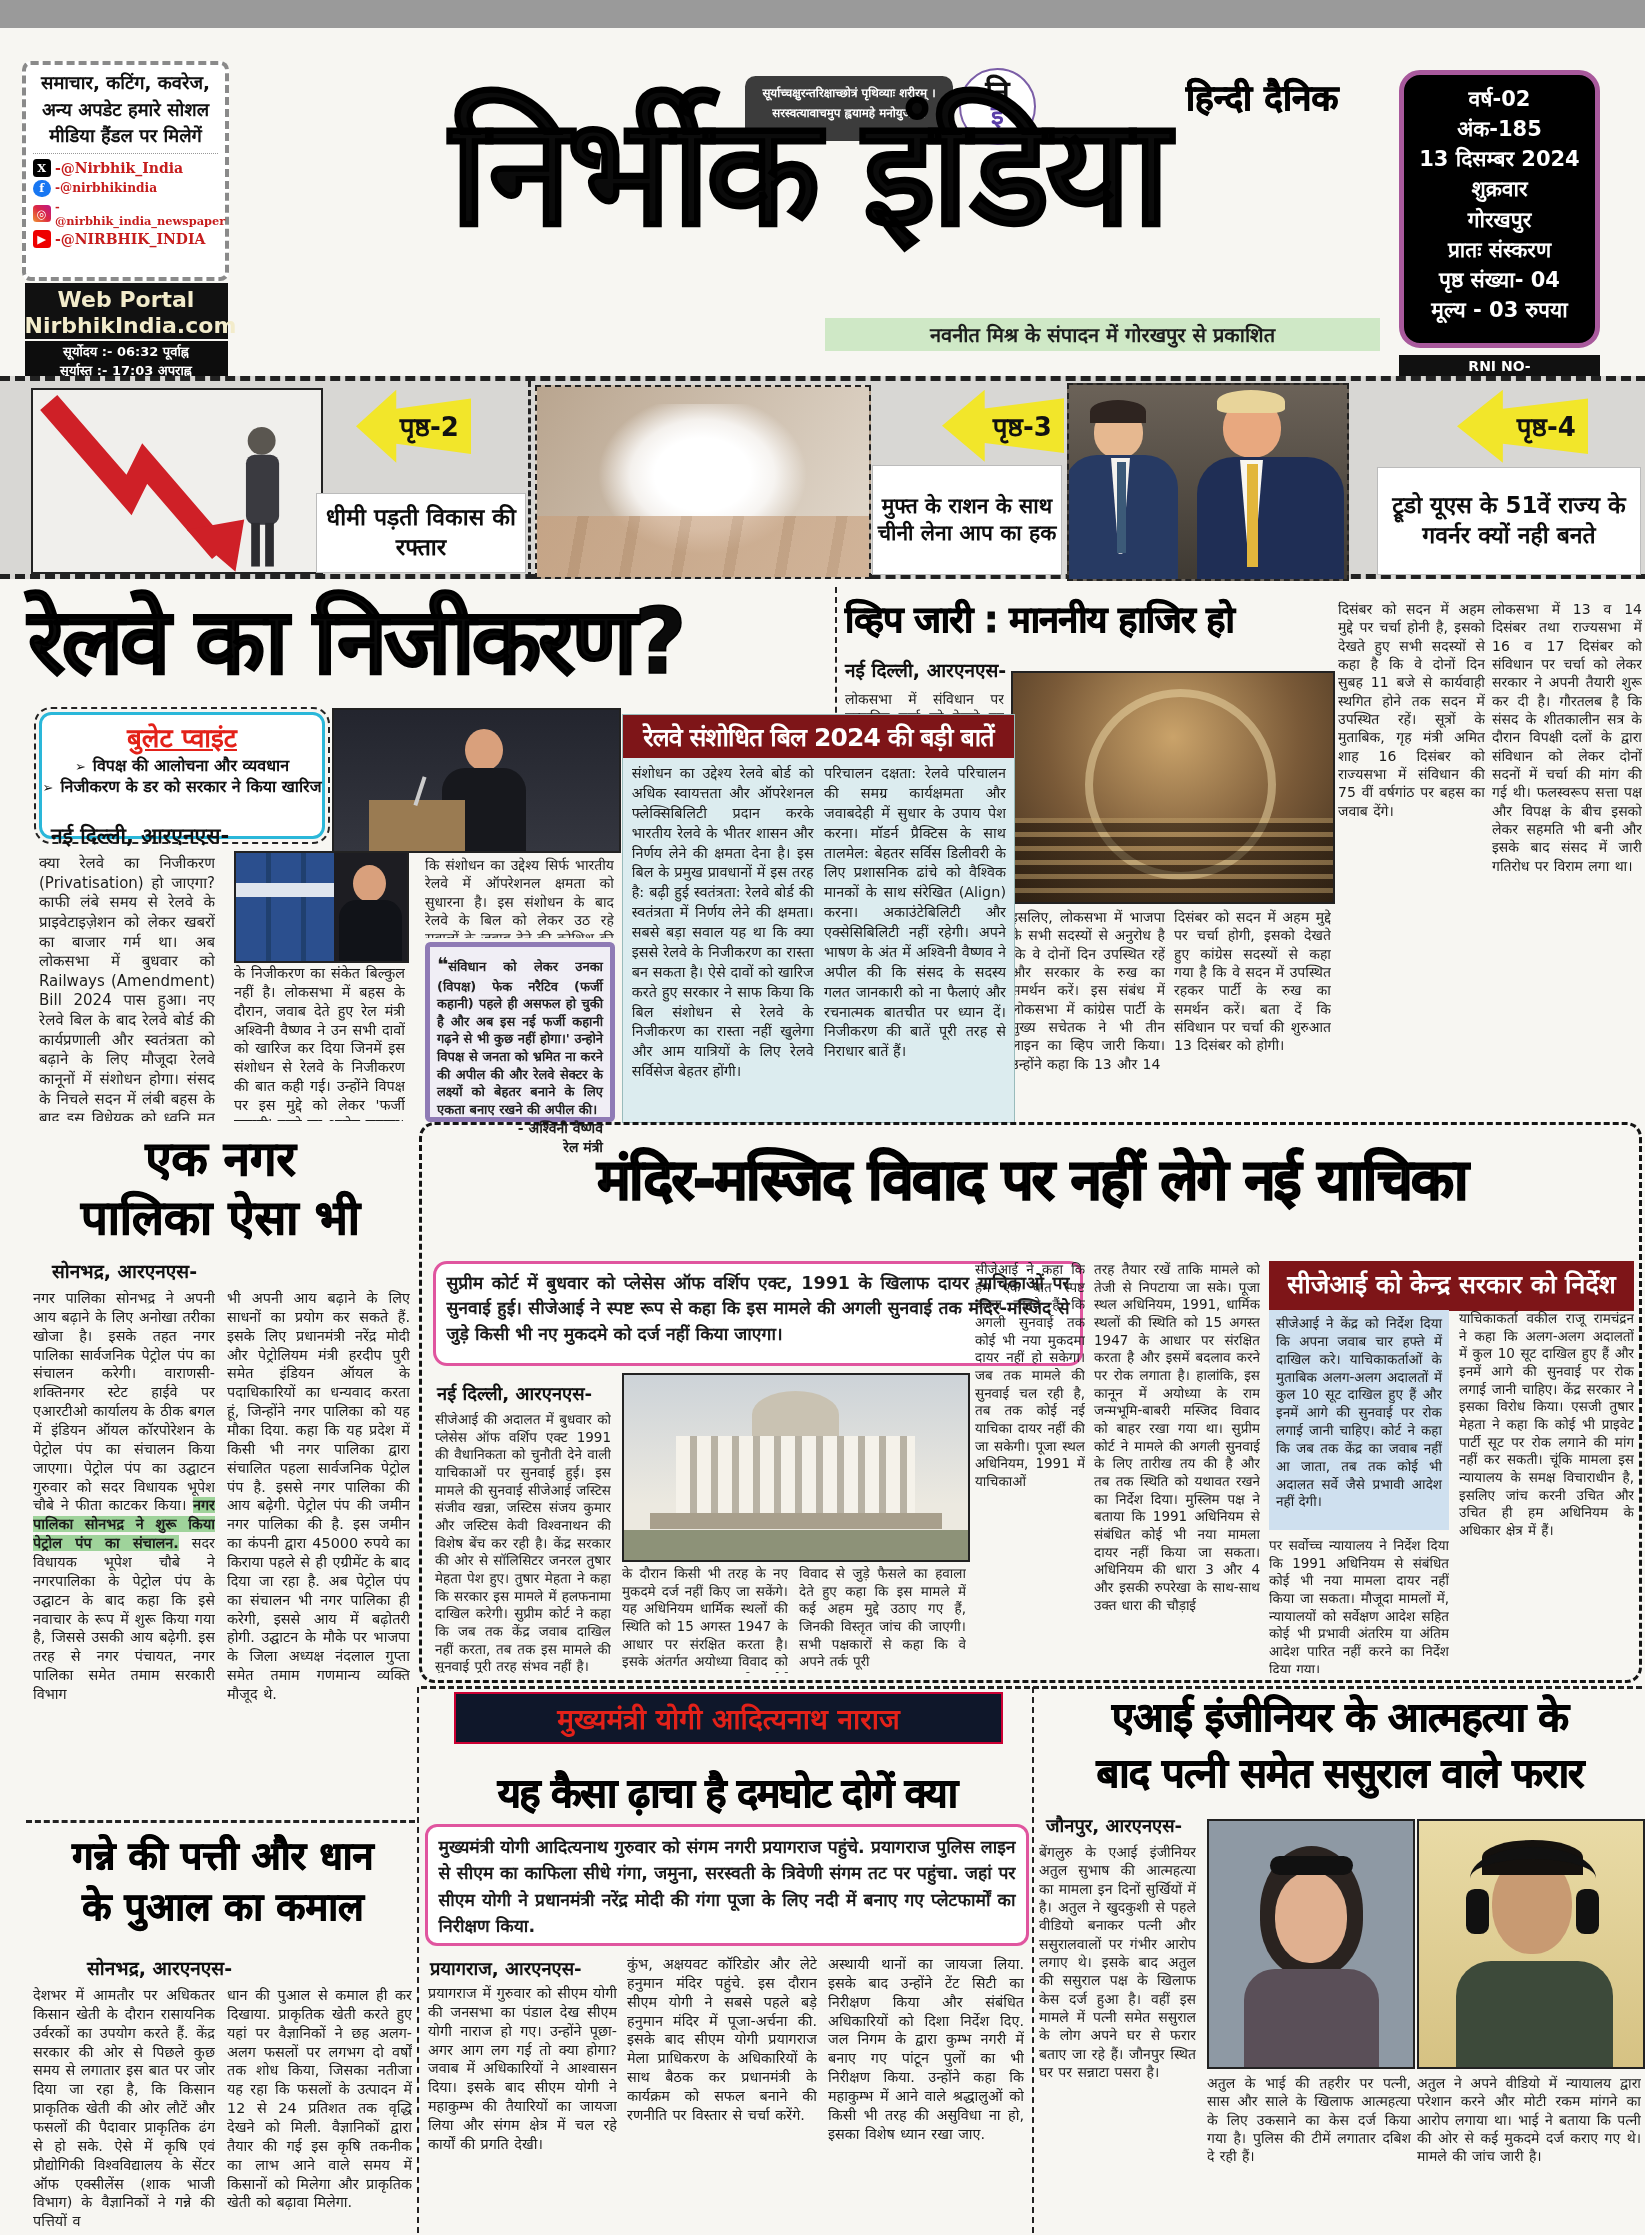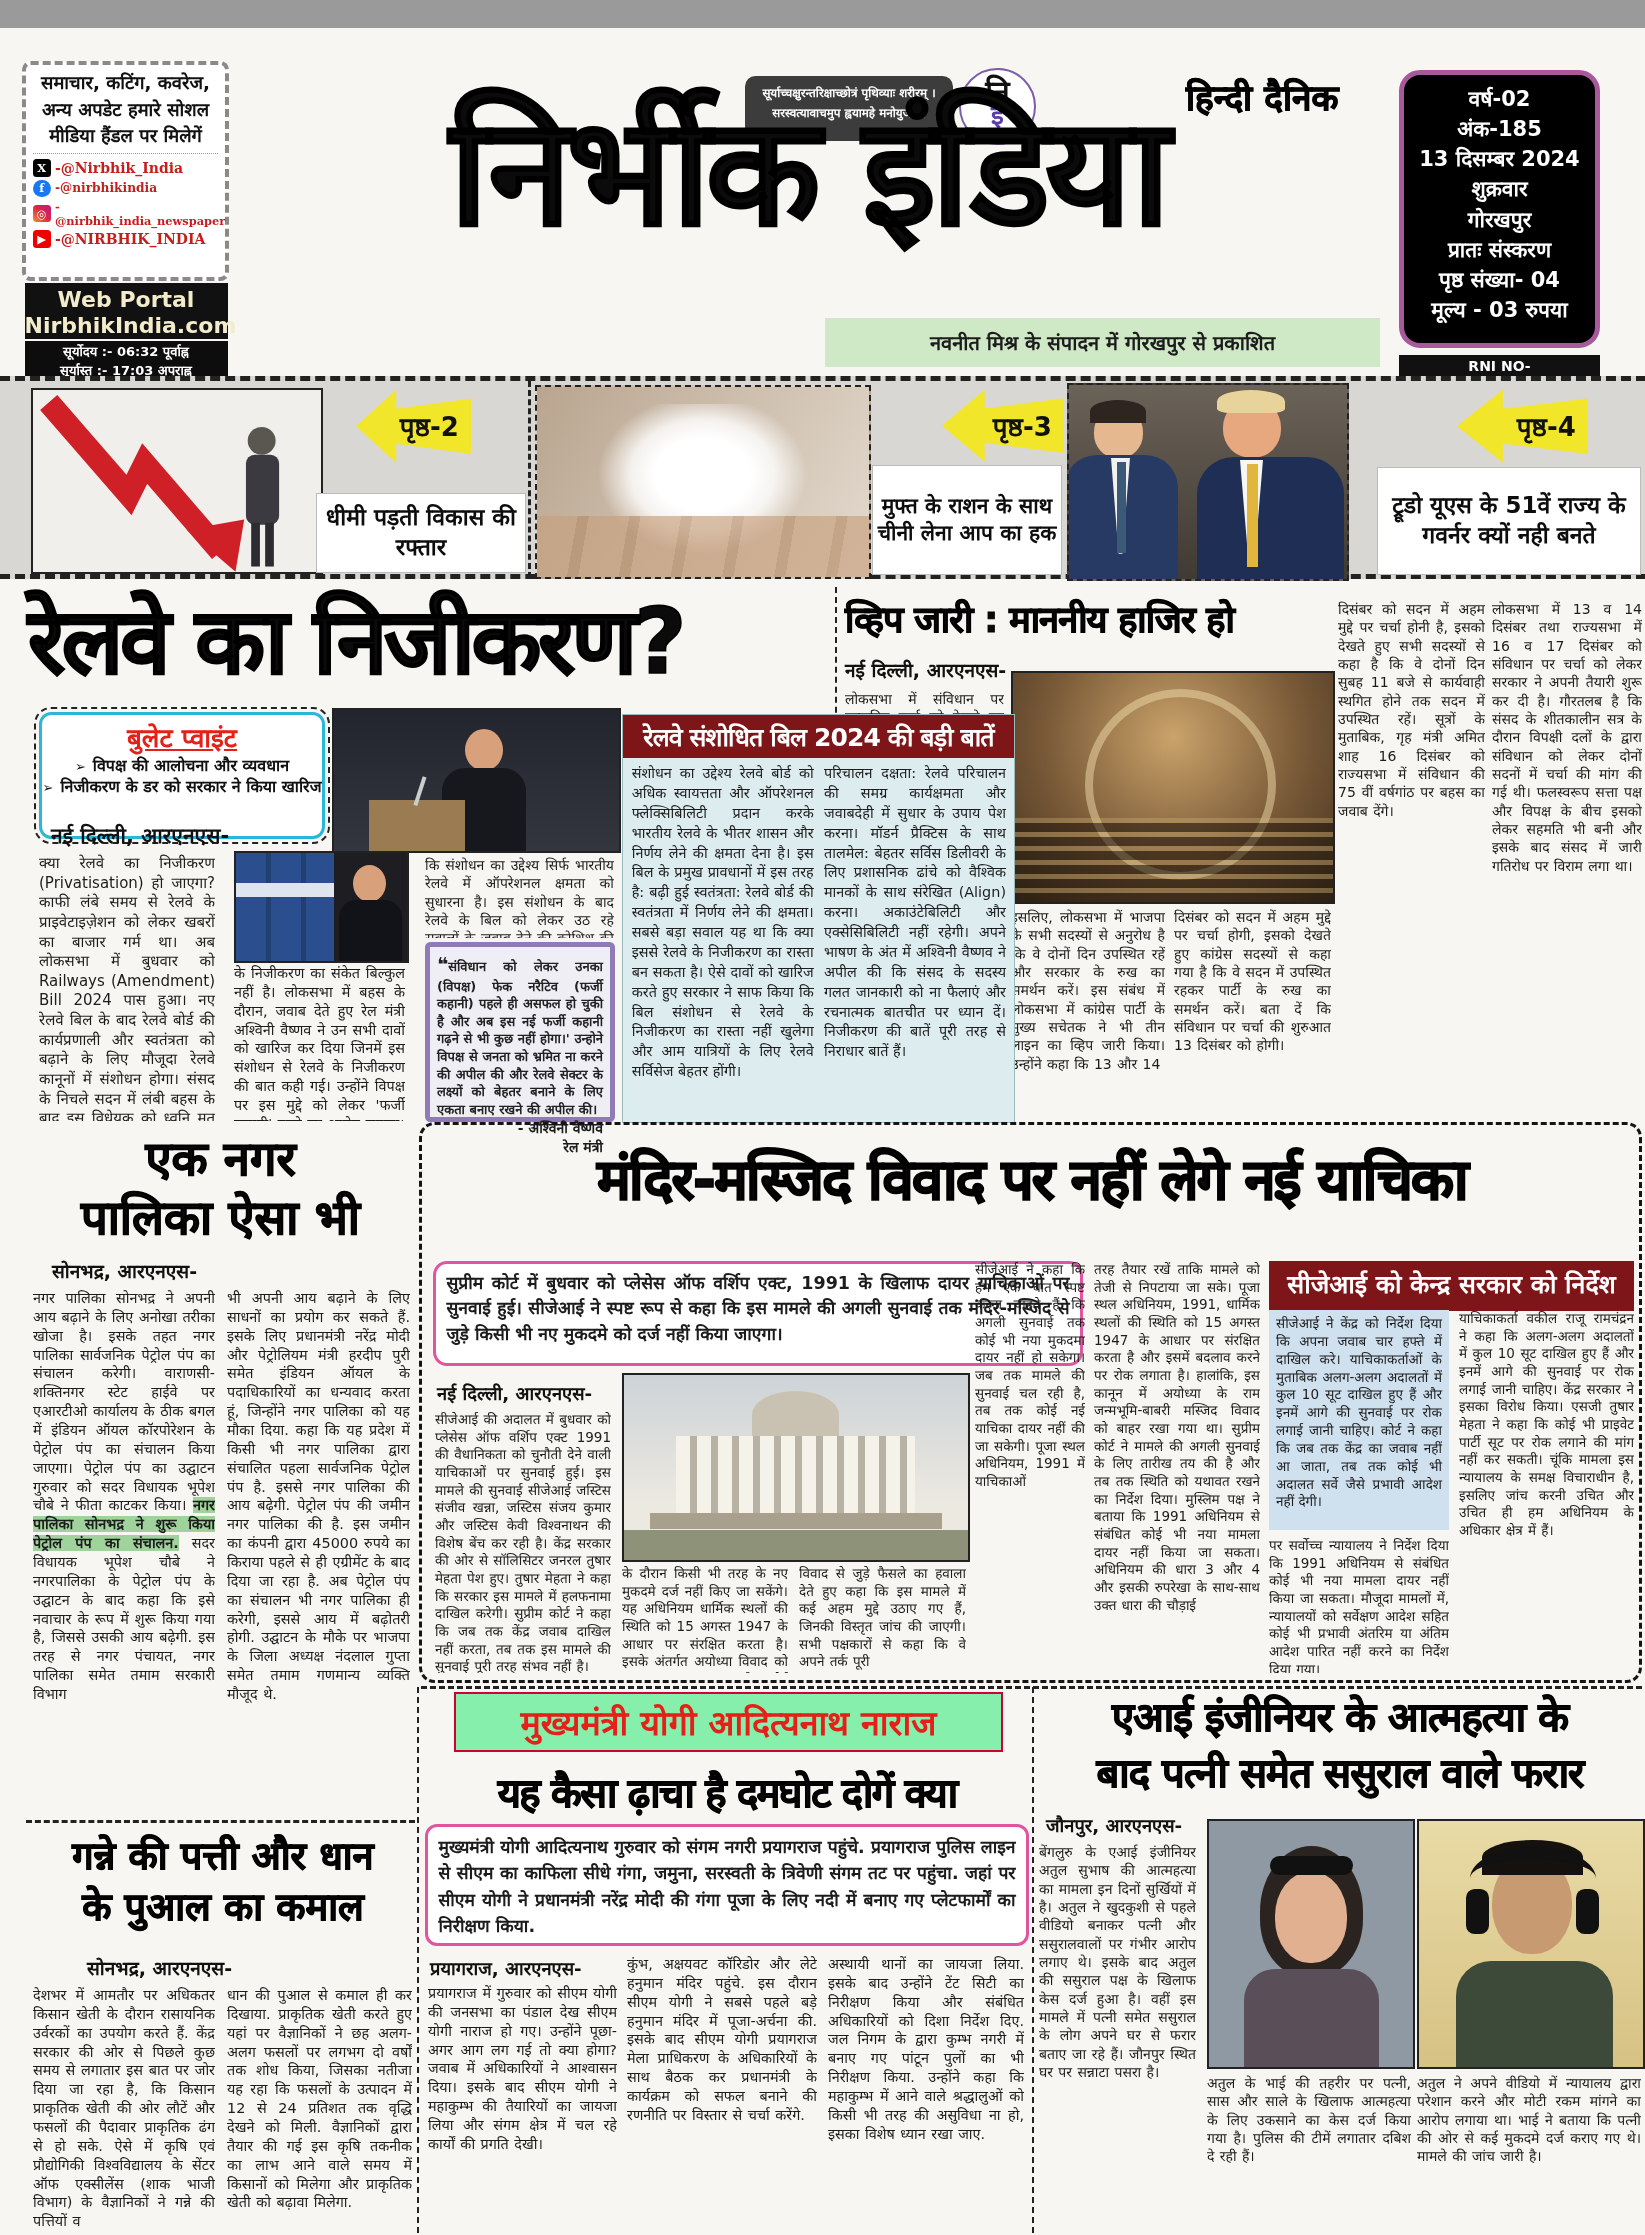--- a/index.html
+++ b/index.html
@@ -21,21 +21,21 @@
   .hx{background:#000;} .hf{background:#1877f2;border-radius:50%;} .hi{background:linear-gradient(45deg,#f09433,#dc2743,#bc1888);} .hy{background:#e00;}
   #webportal{left:24.5px;top:255px;width:203px;height:56px;background:#111;color:#f3eccb;text-align:center;font-weight:900;font-size:22px;line-height:1.2;padding-top:3.5px;box-sizing:border-box;}
   #suntimes{left:24.5px;top:313px;width:203px;height:40px;background:#0d0d0d;color:#fff;font-weight:bold;font-size:13px;text-align:center;line-height:1.45;padding-top:1.7px;box-sizing:border-box;}
   
   #shloka{left:745px;top:48px;width:208px;height:65px;background:#3c3c3c;color:#fff;border-radius:10.5px;font-size:11.8px;text-align:center;line-height:1.7;padding-top:7px;box-sizing:border-box;font-weight:bold;}
   #logo{left:959px;top:40px;width:77px;height:77px;border-radius:50%;background:#fff;border:2.6px solid #7b5ea7;text-align:center;line-height:1;box-sizing:border-box;}
   #logo .l1{font-size:30px;font-weight:900;color:#111;margin-top:7px;}
   #logo .l2{font-size:26px;font-weight:900;color:#5b3fa8;margin-top:-5.2px;}
   #daily{left:1186px;top:45px;width:197px;font-size:35px;}
   #masthead{left:240px;top:54px;width:1135px;font-size:150px;line-height:1.2;letter-spacing:-5.2px;text-align:center;white-space:nowrap;}
-  #tagline{left:825px;top:290px;width:555px;background:#cfe8c6;font-weight:bold;font-size:20px;text-align:center;padding:11px 0;}
+  #tagline{left:825px;top:290px;width:555px;background:#cfe8c6;font-weight:bold;font-size:20px;text-align:center;padding:3px 0;}
   #infobox{left:1399px;top:42px;width:201px;height:278px;background:#000;color:#fff;border:5.2px solid #a8599c;border-radius:21px;text-align:center;font-weight:900;font-size:21px;line-height:1.44;padding-top:8.7px;box-sizing:border-box;}
   #rni{left:1399px;top:327px;width:201px;background:#111;color:#fff;font-weight:bold;font-size:14px;text-align:center;padding:2.6px 0;}
   
   #strip{left:0;top:348px;width:1646px;height:203px;background:#d8d7d4;border-top:5.2px dashed #222;border-bottom:5.2px dashed #222;box-sizing:border-box;}
   .pgarrow{position:absolute;background:#f2e62a;clip-path:polygon(0 50%,35% 0,35% 26%,100% 12%,100% 88%,35% 74%,35% 100%);display:flex;align-items:center;justify-content:flex-end;padding-right:12.2px;box-sizing:border-box;font-weight:900;font-size:26px;color:#111;}
   .capt{position:absolute;background:#fff;border:1.7px solid #bbb;font-weight:900;font-size:23px;line-height:1.3;text-align:center;display:flex;align-items:center;justify-content:center;padding:3.5px;box-sizing:border-box;color:#0d0d0d;}
   .vdash{position:absolute;border-left:3.5px dashed #222;}
   .hdash{position:absolute;border-top:3.5px dashed #222;}
   
   #bulletbox{left:39px;top:684px;width:286px;height:127px;border:3.5px solid #2ab7d9;outline:2.6px dashed #222;outline-offset:3.5px;border-radius:12.2px;background:#fff;text-align:center;padding-top:3.5px;box-sizing:border-box;}
@@ -50,21 +50,21 @@
   #billbox{left:622px;top:686px;width:393px;height:409px;background:#dcecef;border:0.9px solid #9bb;box-sizing:border-box;}
   #billtitle{background:#7e1518;color:#fff;font-weight:900;font-size:25px;text-align:center;padding:4.4px 0;letter-spacing:-0.9px;}
   .billcol{position:absolute;font-size:14.4px;line-height:1.38;text-align:justify;overflow:hidden;}
   
   .maroonbanner{position:absolute;background:#7e1518;color:#fff;font-weight:900;text-align:center;}
   .pinkbox{position:absolute;border:3.5px solid #e0559f;border-radius:14px;background:#fff;font-weight:bold;text-align:justify;padding:7px 10.5px;box-sizing:border-box;overflow:hidden;}
   .bluepanel{position:absolute;background:#cfe0ef;padding:5.2px 7px;box-sizing:border-box;font-size:13.5px;line-height:1.32;text-align:justify;overflow:hidden;}
   #mandirbox{left:419px;top:1094px;width:1223px;height:561px;border:3.5px dashed #151515;border-radius:15.7px;box-sizing:border-box;}
   #nagarhl{left:35px;top:1102px;width:371px;font-size:47px;line-height:1.25;}
   .greenhl{background:#9fd39b;display:inline;font-weight:bold;}
-  #redkicker{left:454px;top:1664px;width:549px;border:2.6px solid #c03;background:#86efac;color:#e32119;font-weight:900;font-size:34px;text-align:center;padding:5.2px 0;box-sizing:border-box;}
+  #redkicker{left:454px;top:1664px;width:549px;border:2.6px solid #c03;background:#0f172a;color:#e32119;font-weight:900;font-size:28px;text-align:center;padding:5.2px 0;box-sizing:border-box;}
 </style>
 </head>
 <body>
 
 <div id="page">
 
   <div class="abs" id="socialbox">
     <div class="msg">समाचार, कटिंग, कवरेज, अन्य अपडेट हमारे सोशल मीडिया हैंडल पर मिलेगें</div>
     <div style="border-top:1.7px dotted #999;margin:3.5px 0 5.2px;"></div>
     <div class="handle">

